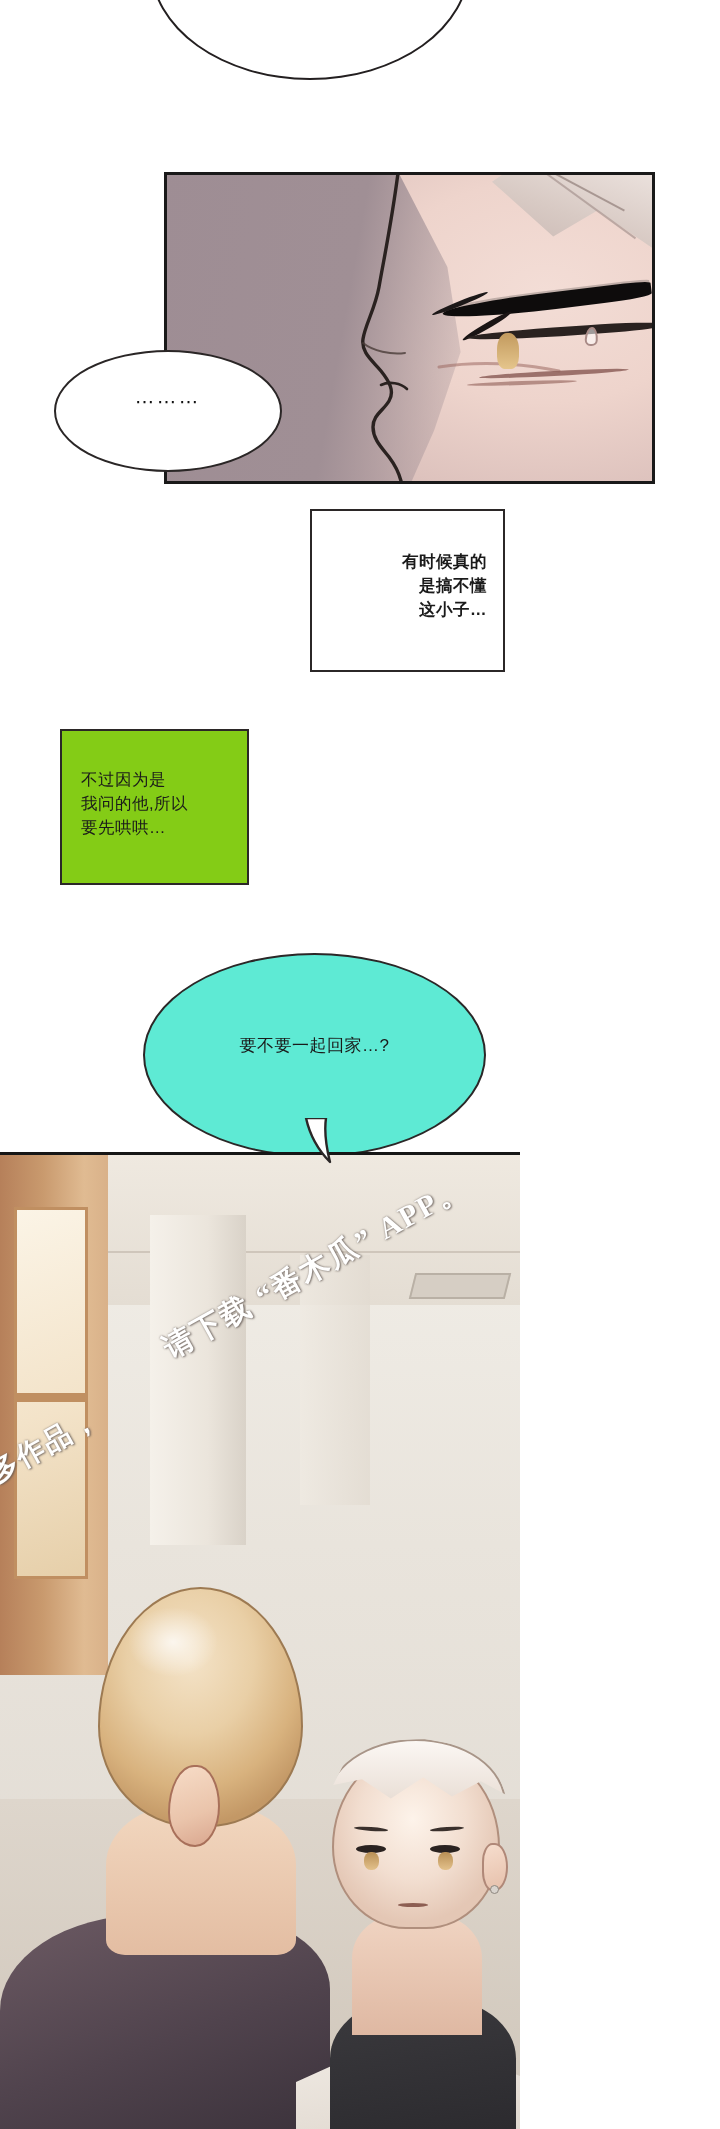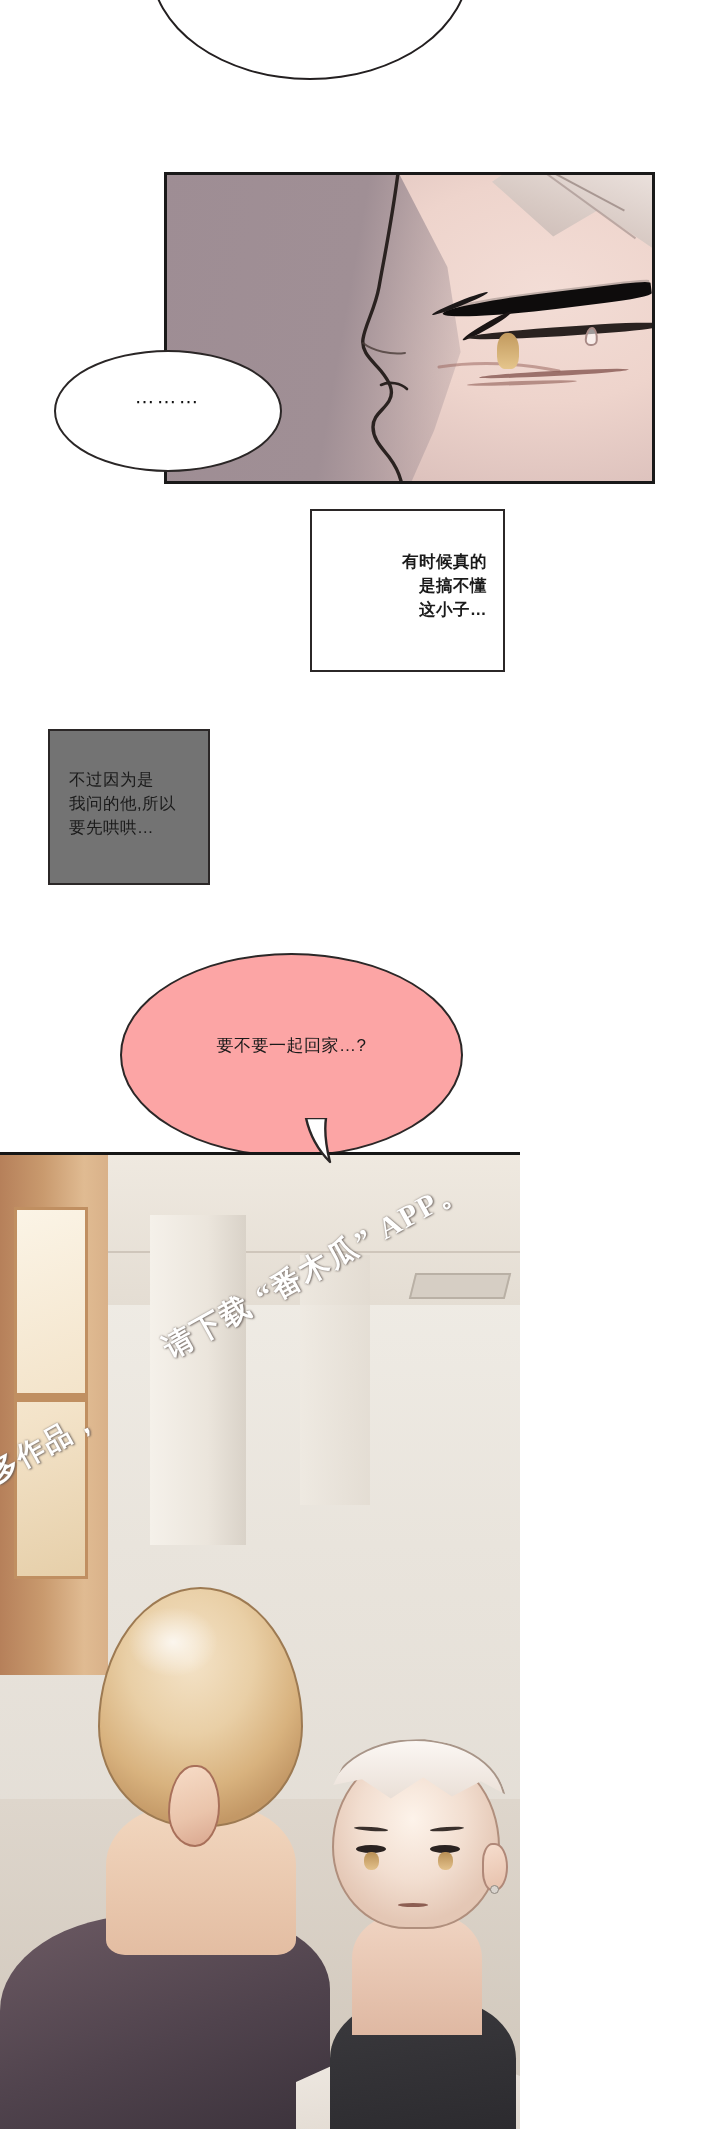--- a/index.html
+++ b/index.html
@@ -194,45 +194,45 @@
     right:16px;
     top:38px;
     text-align:right;
     font-size:16.5px;
     font-weight:bold;
   }
 
   
   .box-b {
     position:absolute;
-    left:48px;
+    left:60px;
     top:729px;
-    width:162px;
+    width:189px;
     height:156px;
     border:2.5px solid #2b2727;
-    background:#737373;
+    background:#84cc16;
   }
   .box-b .cn {
     position:absolute;
     left:19px;
     top:36px;
     text-align:left;
     font-size:16.5px;
   }
 
   
   .bubble-ask {
     position:absolute;
-    left:120px;
+    left:143px;
     top:953px;
     width:343px;
     height:204px;
     border:2.5px solid #2b2727;
     border-radius:50%;
-    background:#fca5a5;
+    background:#5eead4;
   }
   .bubble-ask .cn {
     position:absolute;
     left:0; right:0;
     top:79px;
     text-align:center;
     font-size:17px;
   }
   .bubble-tail {
     position:absolute;

